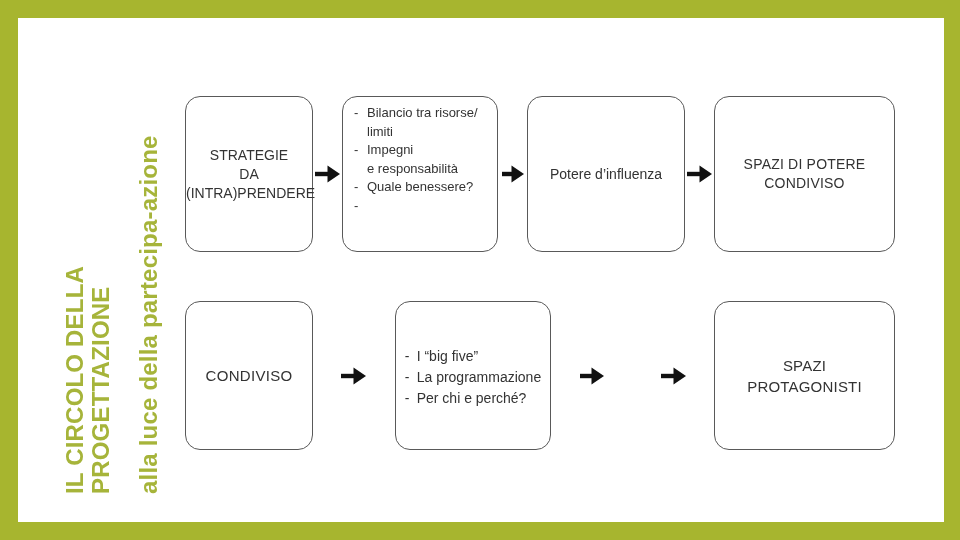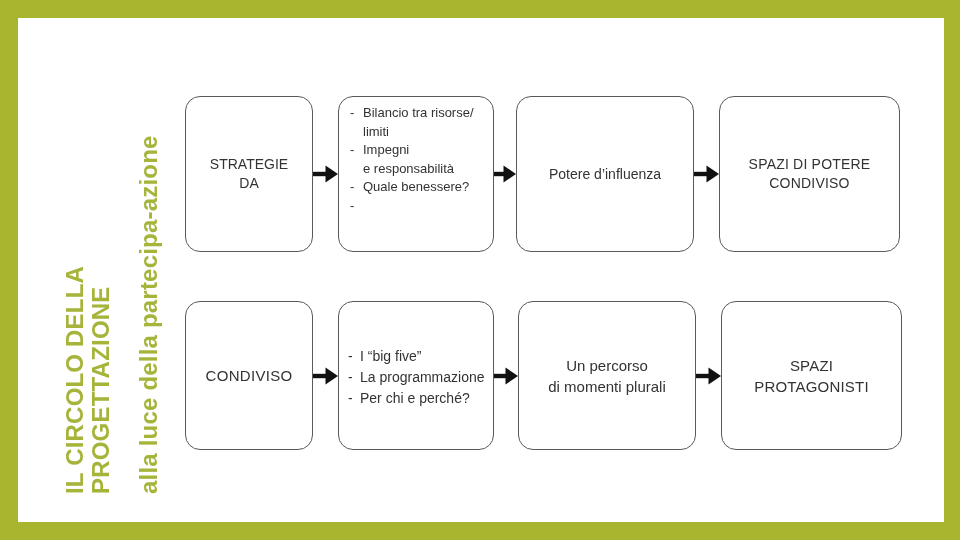--- a/index.html
+++ b/index.html
@@ -53,21 +53,21 @@
     border: 1.6px solid #595959;
     border-radius: 15px;
     color: #333333;
     display: flex;
     flex-direction: column;
     justify-content: center;
     flex: none;
   }
   .w1 { width: 128px; }
   .w2 { width: 156px; }
-  .w3 { width: 178px; }
+  .w3 { width: 158px; }
   .w4 { width: 181px; }
 
   .box.center { text-align: center; }
 
   .t-strategie { font-size: 14px; line-height: 19px; }
   .t-potere    { font-size: 14px; line-height: 19px; }
   .t-spazi     { font-size: 14px; line-height: 19px; letter-spacing: 0.2px; }
   .t-attuazione{ font-size: 15px; line-height: 20px; letter-spacing: 0.3px; }
   .t-percorso  { font-size: 15px; line-height: 21px; }
   .t-attori    { font-size: 15px; line-height: 21px; letter-spacing: 0.2px; }
@@ -101,20 +101,21 @@
     <div class="title-sub">alla luce della partecipa-azione</div>
   </div>
 
   <div class="diagram">
 
     <div class="drow drow-1">
 
       <div class="box center w1 t-strategie">
         <div>STRATEGIE</div>
         <div>DA</div>
+        <div>(INTRA)PRENDERE</div>
       </div>
 
       <div class="arrow-cell">
         <svg width="25" height="18" viewBox="0 0 25 18">
           <rect x="0" y="6.8" width="15" height="4.4" fill="#111111"></rect>
           <polygon points="12.5,0.5 25,9 12.5,17.5" fill="#111111"></polygon>
         </svg>
       </div>
 
       <div class="box list w2">
@@ -201,24 +202,20 @@
         </div>
       </div>
 
       <div class="arrow-cell">
         <svg width="24" height="18" viewBox="0 0 24 18">
           <rect x="0" y="6.8" width="14" height="4.4" fill="#111111"></rect>
           <polygon points="11.5,0.5 24,9 11.5,17.5" fill="#111111"></polygon>
         </svg>
       </div>
 
-      <div class="box center w3 t-percorso">
-        <div>Un percorso</div>
-        <div>di momenti plurali</div>
-      </div>
 
       <div class="arrow-cell">
         <svg width="25" height="18" viewBox="0 0 25 18">
           <rect x="0" y="6.8" width="15" height="4.4" fill="#111111"></rect>
           <polygon points="12.5,0.5 25,9 12.5,17.5" fill="#111111"></polygon>
         </svg>
       </div>
 
       <div class="box center w4 t-attori">
         <div>SPAZI</div>

